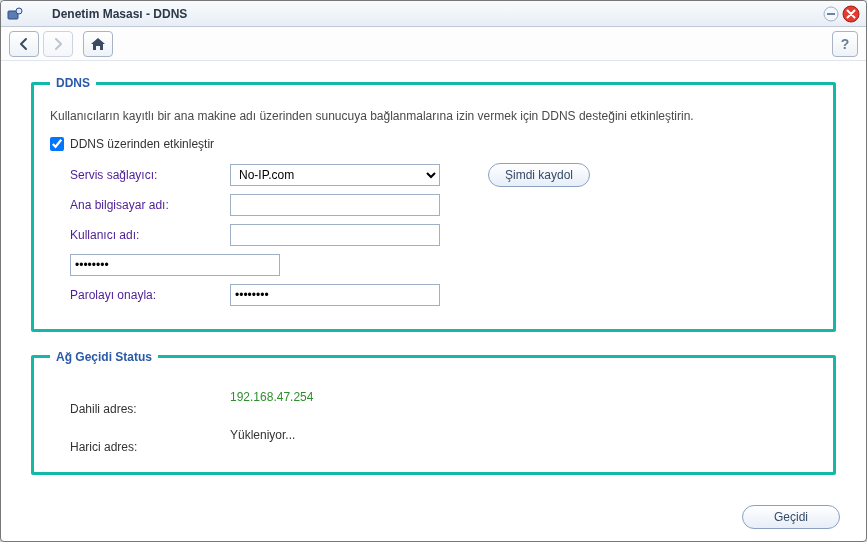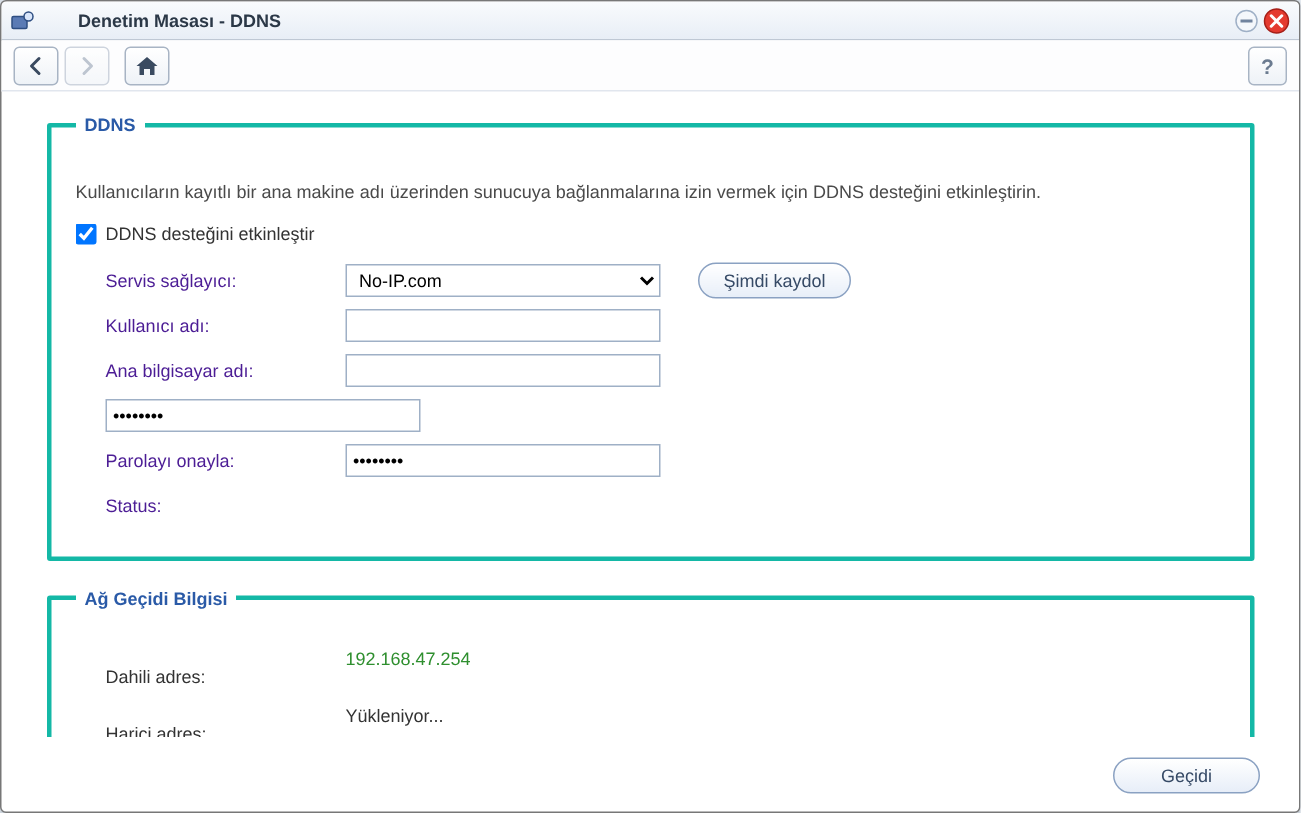--- a/index.html
+++ b/index.html
@@ -10,34 +10,34 @@
   .titlebar .title { font-weight:bold; color:#2b3847; font-size:12px; flex:1;margin-left:24px; }
   .close-ctrls { display:flex; align-items:center; gap:2px; }
   .toolbar { height:34px; display:flex; align-items:center; padding:3px 8px; background:#fdfdfe; border-bottom:1px solid #e1e6ee; }
   .tbtn { width:30px; height:26px; border:1px solid #a8b4c4; border-radius:4px; background:linear-gradient(#ffffff,#eef2f7); margin-right:4px; display:flex; align-items:center; justify-content:center; cursor:pointer; }
   .tbtn.disabled { opacity:.55; cursor:default; }
   .tbtn svg { display:block; }
   .help-btn { width:26px; height:26px; border:1px solid #a8b4c4; border-radius:4px; background:linear-gradient(#fff,#eef2f7); display:flex; align-items:center; justify-content:center; margin-left:auto; color:#6b7b90; font-weight:bold; font-size:14px; cursor:pointer; }
   .content { position:absolute; top:61px; left:10px; right:10px; bottom:50px; padding:14px 20px 10px 20px; overflow:auto; }
   fieldset { border:3px solid #14b8a6; border-radius:2px; padding:14px 16px 18px 16px; margin:0 0 18px 0; }
   legend { color:#2a5aa7; font-weight:bold; font-size:12px; padding:0 6px; }
-  .desc { color:#4a4a4a; margin:16px 0 12px 0; line-height:1.4; }
+  .desc { color:#4a4a4a; margin:4px 0 12px 0; line-height:1.4; }
   .chk-row { display:flex; align-items:center; margin-bottom:10px; }
   .chk-row input[type=checkbox] { margin:0 6px 0 0; width:14px; height:14px; }
   .form-rows { padding-left:20px; }
   .row { display:flex; align-items:center; min-height:28px; margin-bottom:2px; }
   .row .label { width:160px; color:#4c1d95; }
   .row .field { width:228px; }
   .row select, .row input[type=text], .row input[type=password] {
     width:210px; height:22px; border:1px solid #9fb0c6; border-radius:0; font-size:12px; padding:2px 4px; background:#fff;
   }
   .row select { padding-right:22px; }
   .btn { display:inline-flex; align-items:center; justify-content:center; min-width:98px; height:24px; padding:0 16px; border:1px solid #8aa1c2; border-radius:12px; background:linear-gradient(#ffffff,#e7eef8); color:#364a66; font-size:12px; cursor:pointer; }
   .btn + .btn { margin-left:10px; }
-  .row .after-btn { margin-left:7px;text-align:center; }
+  .row .after-btn { margin-left:30px;text-align:center; }
   .info-row { display:flex; align-items:center; min-height:26px; padding-left:20px; }
   .info-row .label { width:160px;margin-top:24px; }
   .info-row .value { }
   .ip-green { color:#2f8f2f; }
   .footer { position:absolute; bottom:12px; right:26px; display:flex; }
   .close-x { width:18px; height:18px; display:flex; align-items:center; justify-content:center; }
 </style>
 </head>
 <body>
 
@@ -88,64 +88,60 @@
   </div>
 
   <div class="content">
 
     <fieldset>
       <legend>DDNS</legend>
       <div class="desc">Kullanıcıların kayıtlı bir ana makine adı üzerinden sunucuya bağlanmalarına izin vermek için DDNS desteğini etkinleştirin.</div>
 
       <div class="chk-row">
         <input type="checkbox" checked="" style="">
-        <span>DDNS desteğini etkinleştir</span>
+        <span>DDNS üzerinden etkinleştir</span>
       </div>
 
       <div class="form-rows">
         <div class="row">
           <div class="label">Servis sağlayıcı:</div>
           <div class="field">
             <select>
               <option>No-IP.com</option>
             </select>
           </div>
           <div class="after-btn">
             <div class="btn">Şimdi kaydol</div>
           </div>
         </div>
 
         <div class="row">
-          <div class="label">Kullanıcı adı:</div>
+          <div class="label">Ana bilgisayar adı:</div>
           <div class="field"><input type="text" value="" style=""></div>
         </div>
 
         <div class="row">
-          <div class="label">Ana bilgisayar adı:</div>
+          <div class="label">Kullanıcı adı:</div>
           <div class="field"><input type="text" value="" style=""></div>
         </div>
 
         <div class="row">
           <div class="field"><input type="text" value="••••••••" style=""></div>
         </div>
 
         <div class="row">
           <div class="label">Parolayı onayla:</div>
           <div class="field"><input type="text" value="••••••••" style=""></div>
         </div>
 
-        <div class="row">
-          <div class="label">Status:</div>
-          <div class="field"></div>
-        </div>
       </div>
     </fieldset>
 
     <fieldset>
-      <legend>Ağ Geçidi Bilgisi</legend>
+      <legend>Ağ Geçidi Status</legend>
       <div class="info-row">
         <div class="label">Dahili adres:</div>
         <div class="value ip-green">192.168.47.254</div>
       </div>
       <div class="info-row">
         <div class="label">Harici adres:</div>
         <div class="value">Yükleniyor...</div>
       </div>
     </fieldset>
 

